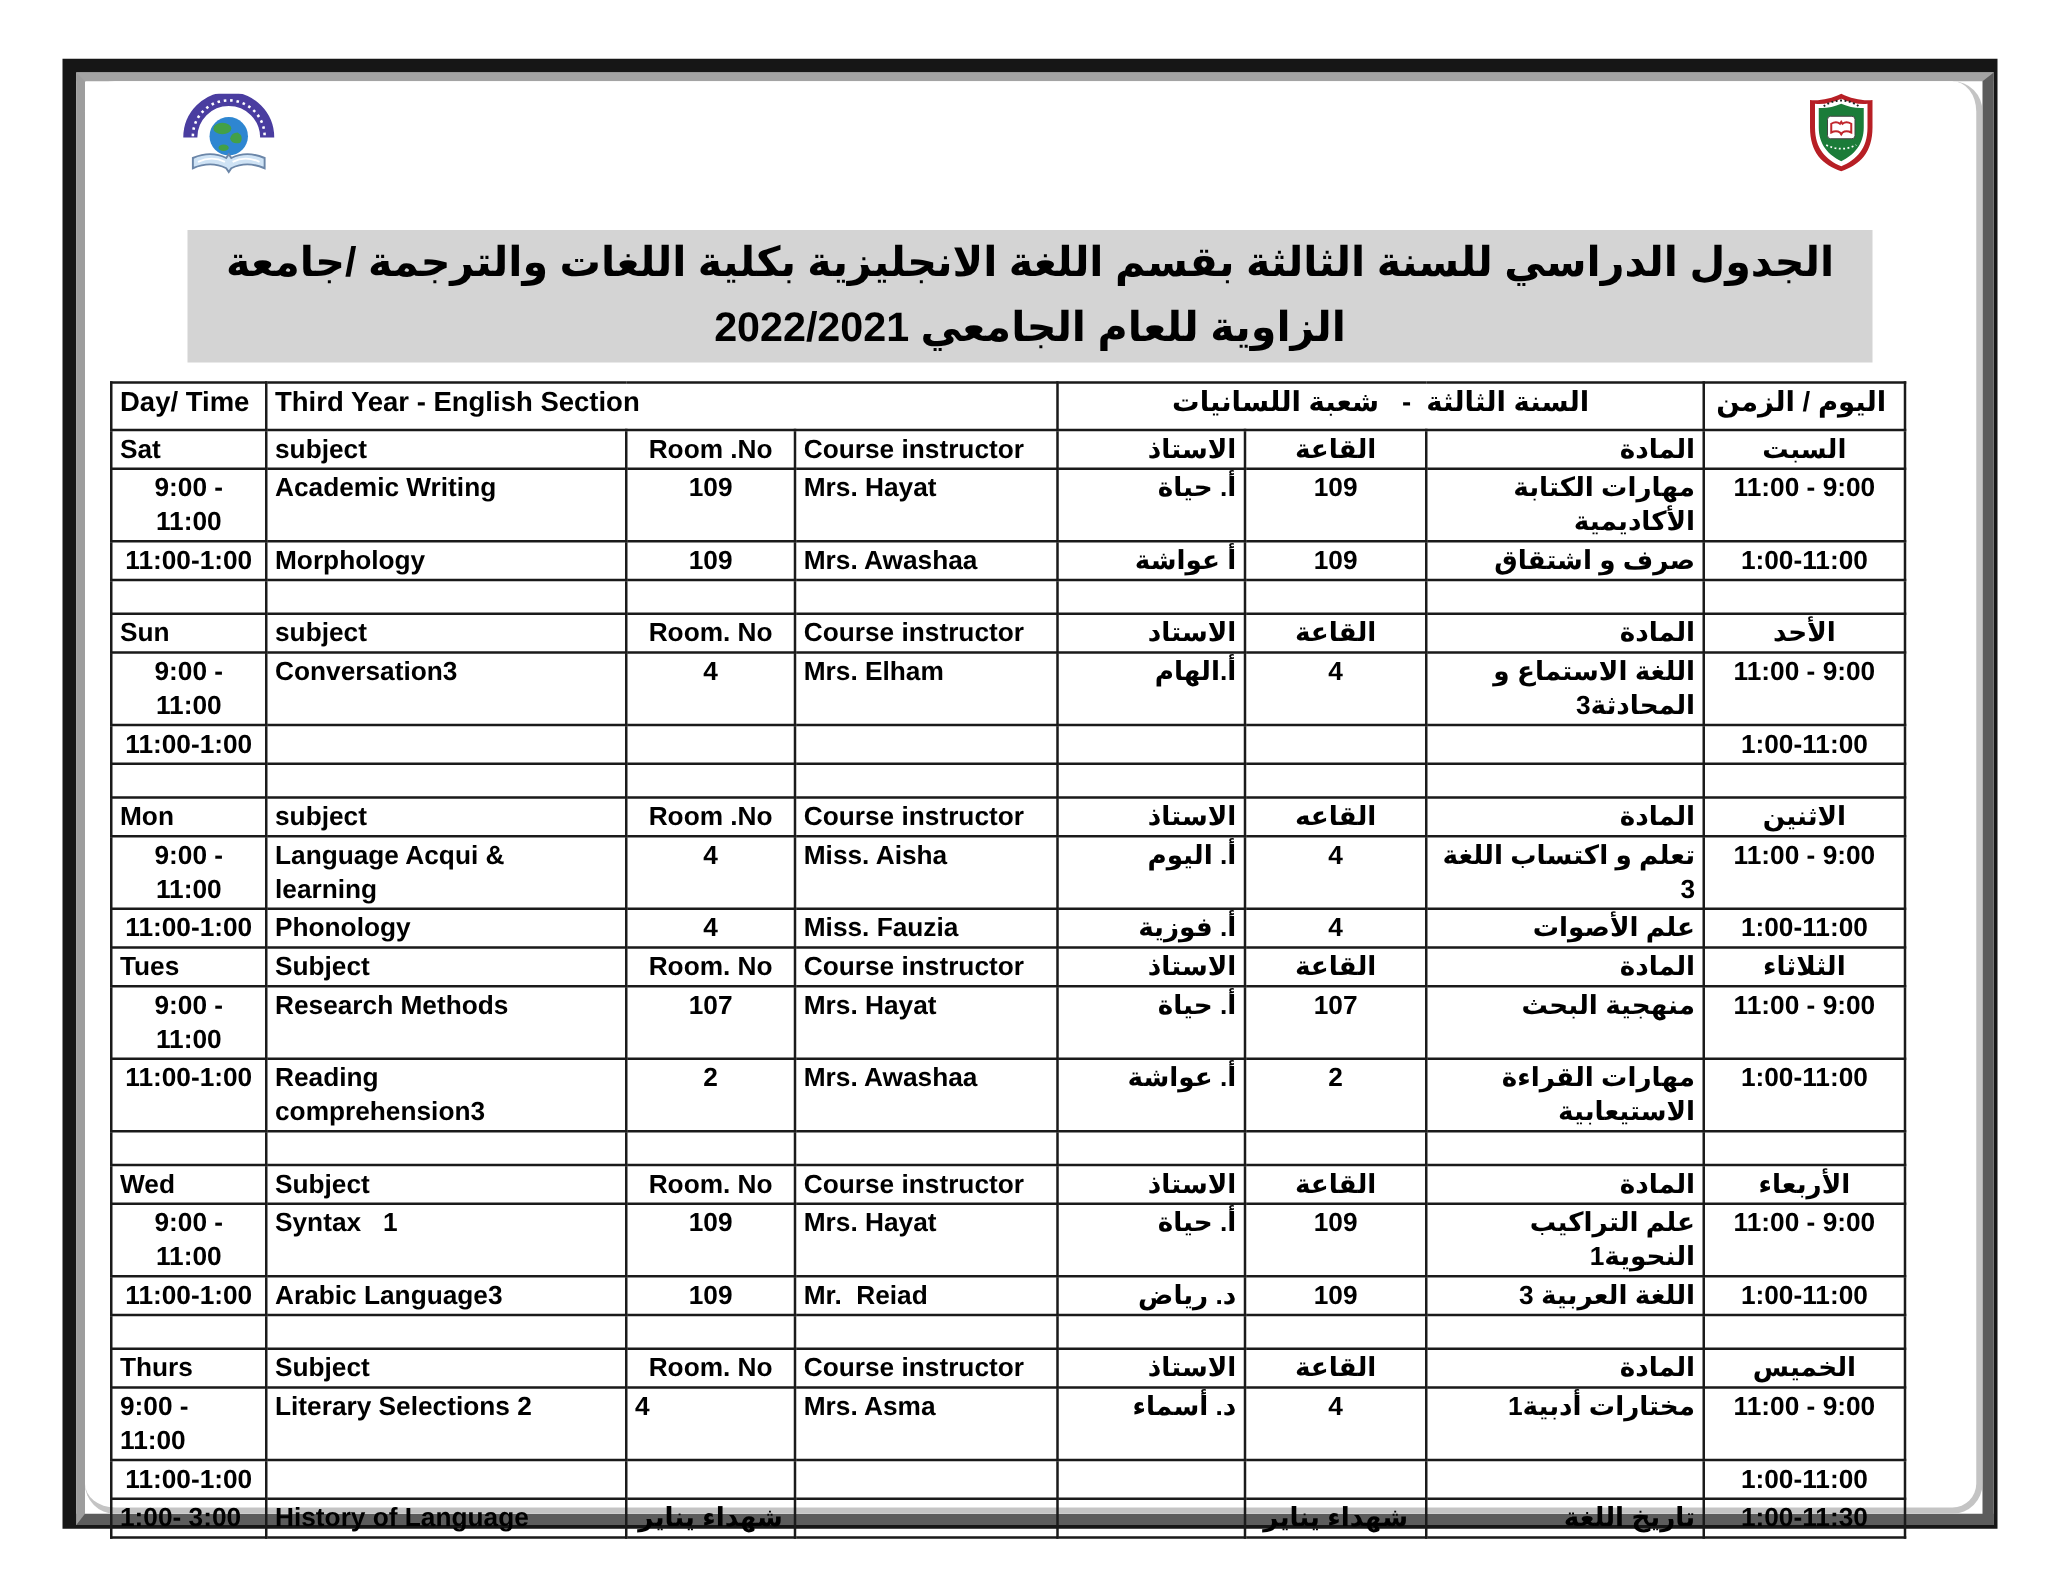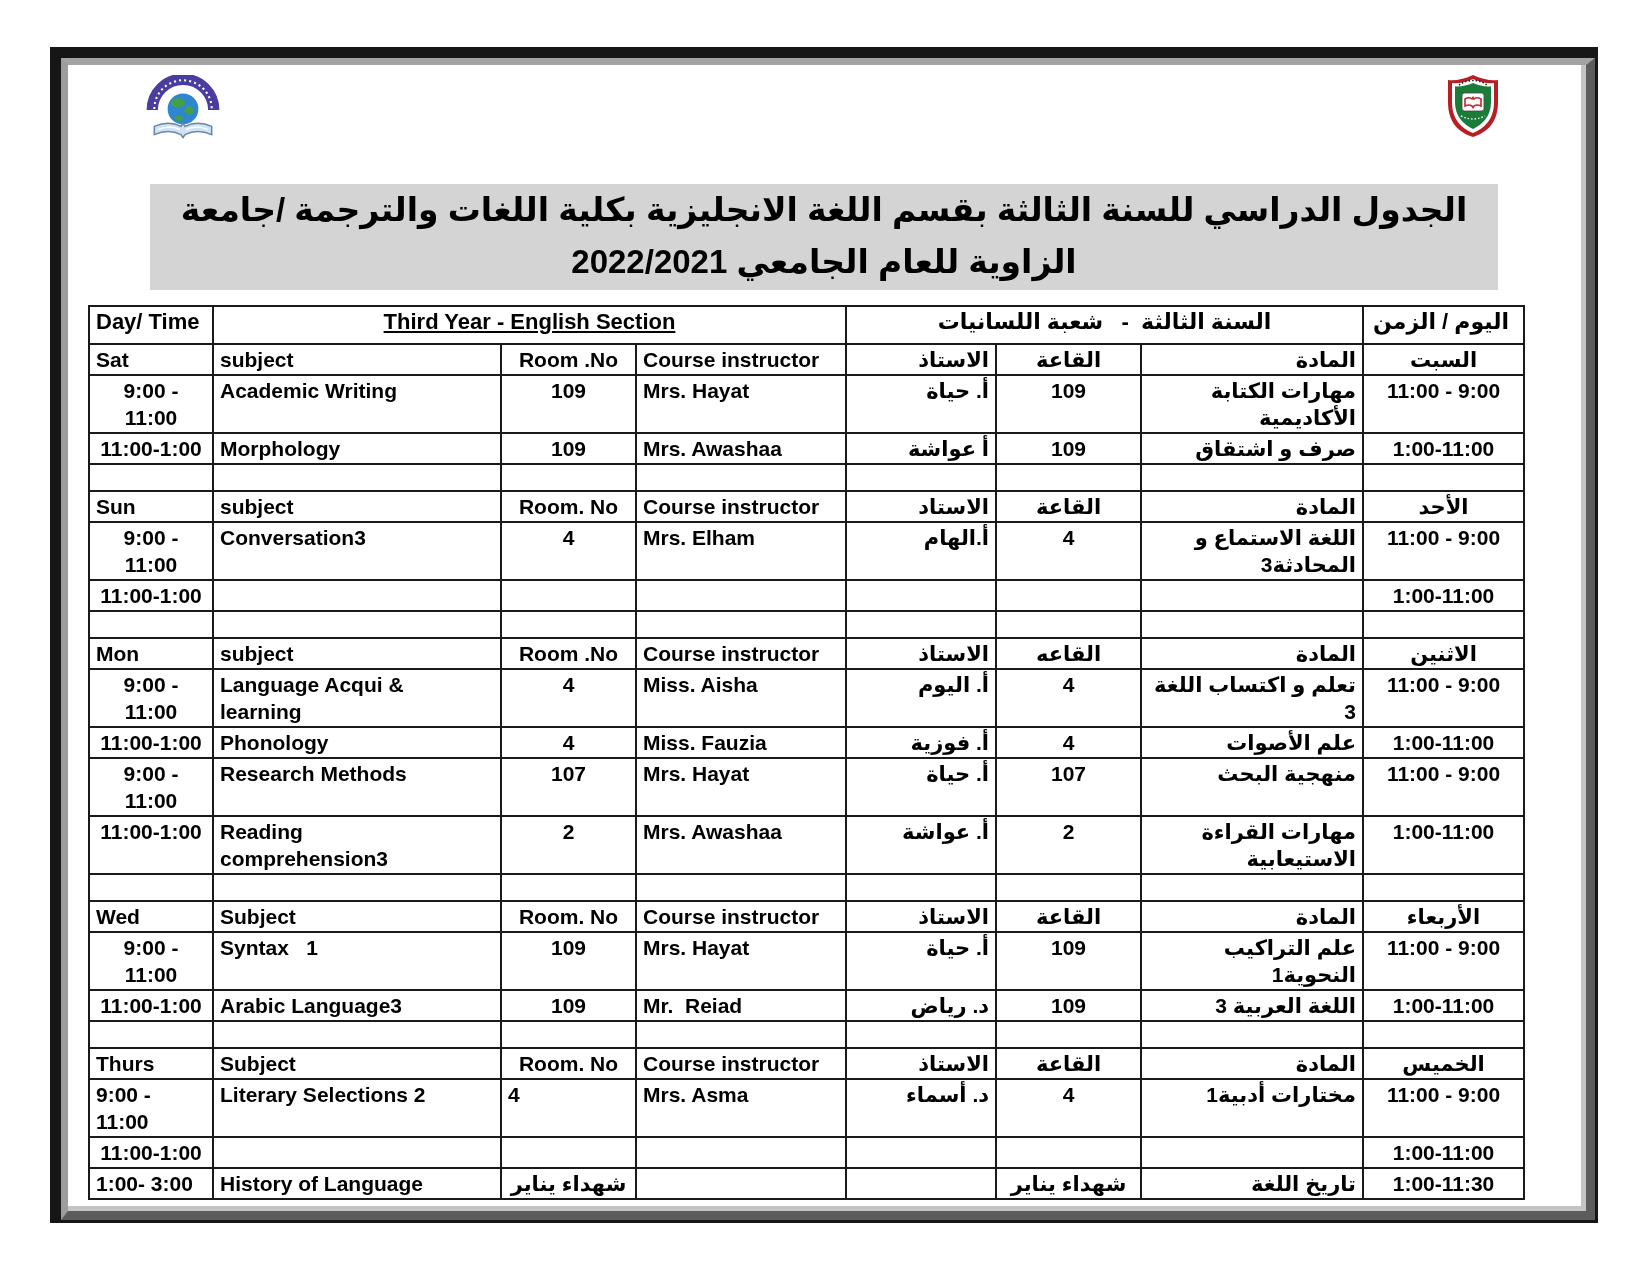--- a/index.html
+++ b/index.html
@@ -13,21 +13,21 @@
     border-top:11px solid #161616;border-left:11px solid #161616;
     border-right:3px solid #161616;border-bottom:3px solid #161616;
   }
   .frame-mid{
     width:100%;height:100%;box-sizing:border-box;
     border-top:7px solid #a3a3a3;border-left:7px solid #9d9d9d;
     border-right:9px solid #5c5c5c;border-bottom:9px solid #5c5c5c;
   }
   .page{
     width:100%;height:100%;box-sizing:border-box;background:#fff;position:relative;
-    border-right:5px solid #c4c4c4;border-bottom:5px solid #c4c4c4;
+    border-right:5px solid #c4c4c4;border-bottom:5px solid #c4c4c4;border-radius:24px;
   }
   
   .logo-left{position:absolute;left:74px;top:10px;width:82px;height:70px;}
   .logo-right{position:absolute;left:1378px;top:8px;width:54px;height:66px;}
   
   .title{
     position:absolute;left:82px;top:119px;width:1348px;height:106px;
     background:#d4d4d4;text-align:center;font-weight:bold;font-size:33px;line-height:52px;
   }
   
@@ -53,21 +53,21 @@
   td.col-subject{text-align:left;}
   td.col-room{text-align:center;}
   td.col-room.left{text-align:left;}
   td.col-instr{text-align:left;}
   td.col-instr-ar{text-align:right;padding-right:10px;}
   td.col-room-ar{text-align:center;}
   td.col-subject-ar{text-align:right;margin-top:13px;}
   td.col-time-ar{text-align:center;}
   tr.toprow td.hdr-ar{text-align:center;}
   tr.toprow td.hdr-daytime-ar{text-align:right;padding-right:14px;}
-  tr.toprow td.hdr-en{text-align:center;text-decoration:underline;}
+  tr.toprow td.hdr-en{}
 </style>
 </head>
 <body>
 
 <div class="frame">
   <div class="frame-mid">
     <div class="page">
 
       <svg class="logo-left" viewBox="0 0 80 68">
         <path d="M10 34 A30 30 0 0 1 70 34" fill="none" stroke="#4a3da0" stroke-width="11"></path>
@@ -218,20 +218,30 @@
             <tr class="slot">
               <td class="col-time">11:00-1:00</td>
               <td class="col-subject">Phonology</td>
               <td class="col-room">4</td>
               <td class="col-instr">Miss. Fauzia</td>
               <td class="col-instr-ar ar" dir="rtl">أ. فوزية</td>
               <td class="col-room-ar ar2">4</td>
               <td class="col-subject-ar ar" dir="rtl">علم الأصوات</td>
               <td class="col-time-ar ar2">1:00-11:00</td>
             </tr>
+            <tr class="day-header">
+              <td class="col-time">Tues</td>
+              <td class="col-subject">Subject</td>
+              <td class="col-room">Room. No</td>
+              <td class="col-instr">Course instructor</td>
+              <td class="col-instr-ar ar" dir="rtl">الاستاذ</td>
+              <td class="col-room-ar ar2">القاعة</td>
+              <td class="col-subject-ar ar" dir="rtl">المادة</td>
+              <td class="col-time-ar ar2">الثلاثاء</td>
+            </tr>
             <tr class="slot">
               <td class="col-time">9:00 - 11:00</td>
               <td class="col-subject">Research Methods</td>
               <td class="col-room">107</td>
               <td class="col-instr">Mrs. Hayat</td>
               <td class="col-instr-ar ar" dir="rtl">أ. حياة</td>
               <td class="col-room-ar ar2">107</td>
               <td class="col-subject-ar ar" dir="rtl">منهجية البحث</td>
               <td class="col-time-ar ar2">11:00 - 9:00</td>
             </tr>

